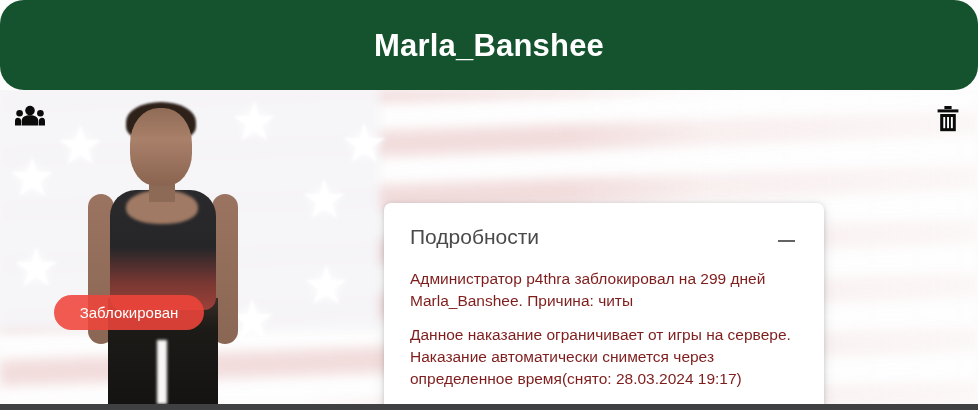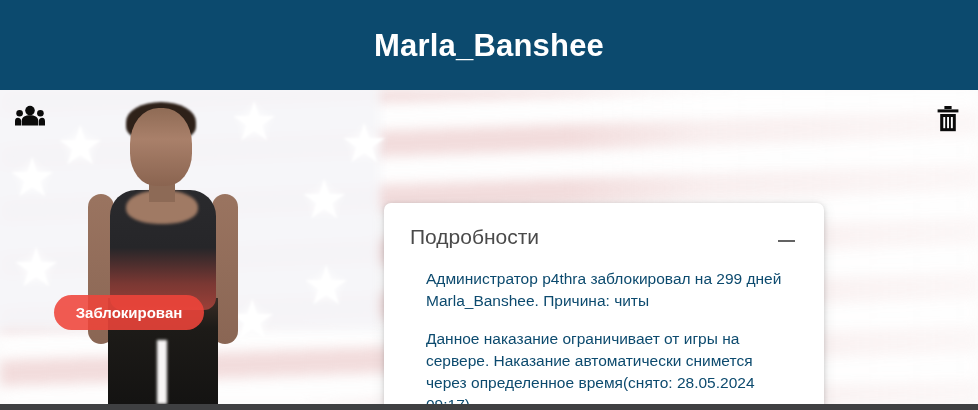--- a/index.html
+++ b/index.html
@@ -157,21 +157,21 @@
     border-radius: 18px;
     background: rgba(239,68,58,0.88);
     display: flex;
     align-items: center;
     justify-content: center;
     box-sizing: border-box;
   }
   #blocked-badge-label {
     color: #ffffff;
     font-size: 15px;
-    font-weight: bold;
+    font-weight: normal;
     white-space: nowrap;
   }
 
   
   #users-icon-button {
     position: absolute;
     left: 13px; top: 14px;
     width: 34px; height: 26px;
     display: flex; align-items: center; justify-content: center;
   }
@@ -212,43 +212,43 @@
     width: 24px; height: 22px;
     display: flex; align-items: center; justify-content: center;
     margin-top: 5px;
   }
   #collapse-dash {
     width: 17px; height: 2px;
     background: #636363;
   }
   .card-paragraph {
     font-size: 15.5px;
-    color: #0c4a6e;
+    color: #7f1d1d;
     line-height: 22px;
-    margin: 16px;
+    margin: 0;
     max-width: 390px;
   }
   #paragraph-1 { margin-top: 13px; }
   #paragraph-2 { margin-top: 12px; }
 
   
   #footer-strip {
     position: absolute;
     left: 0; top: 404px;
     width: 978px;
     height: 6px;
     background: #3f4042;
   }
 </style>
 </head>
 <body>
 
 <div id="app">
 
-  <div id="header" style="background: #0c4a6e;">
+  <div id="header" style="background: #14532d; border-radius: 24px;">
     <div id="header-title" style="color: rgb(255, 255, 255);">Marla_Banshee</div>
   </div>
 
   <div id="stage">
 
     <div id="flag-backdrop"></div>
     <div id="flag-canton"></div>
 
     <div id="stars-layer">
         <span class="star" style="left: 230px; top: 4px;">★</span>
@@ -308,21 +308,21 @@
     <div id="details-card">
       <div id="card-header-row">
         <div id="card-title">Подробности</div>
         <div id="collapse-icon-button">
           <span id="collapse-dash"></span>
         </div>
       </div>
 
       <p class="card-paragraph" id="paragraph-1">Администратор p4thra заблокировал на 299 дней Marla_Banshee. Причина: читы</p>
 
-      <p class="card-paragraph" id="paragraph-2">Данное наказание ограничивает от игры на сервере. Наказание автоматически снимется через определенное время(снято: 28.05.2024 09:17)</p>
+      <p class="card-paragraph" id="paragraph-2">Данное наказание ограничивает от игры на сервере. Наказание автоматически снимется через определенное время(снято: 28.03.2024 19:17)</p>
 
     </div>
 
   </div>
 
   <div id="footer-strip"></div>
 
 </div>
 
 </body></html>

